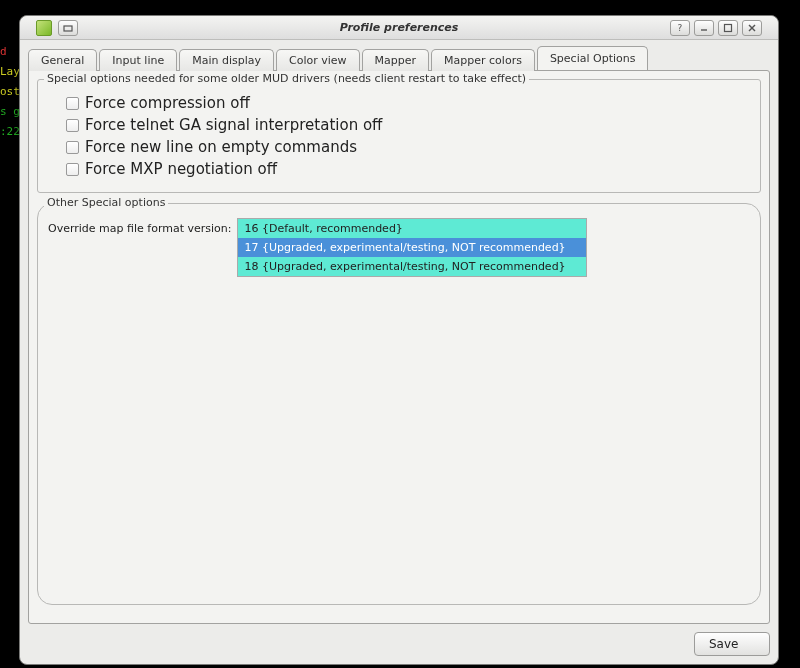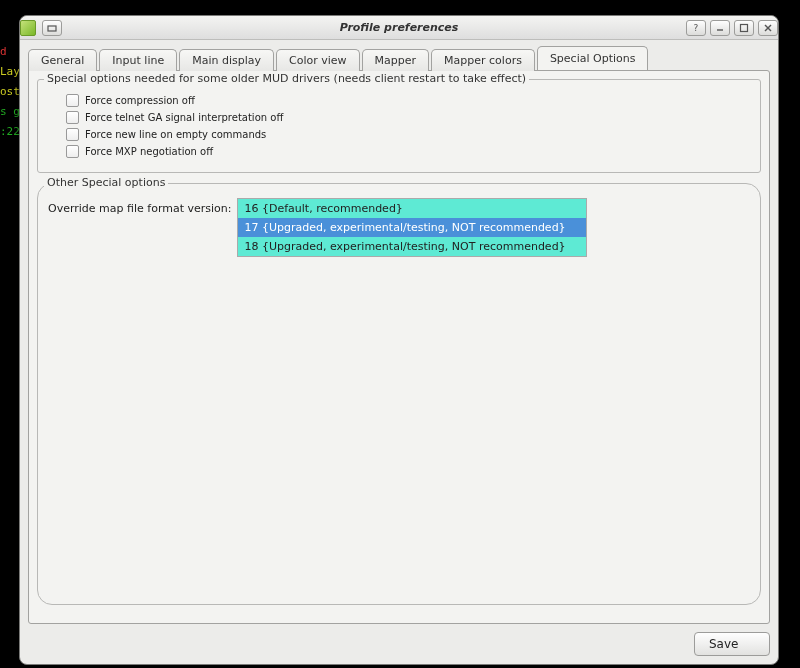--- a/index.html
+++ b/index.html
@@ -33,21 +33,21 @@
     border-radius:8px;
     box-shadow:0 2px 6px rgba(0,0,0,0.5);
     display:flex; flex-direction:column;
   }
   .titlebar {
     height:24px;
     background:linear-gradient(to bottom,#f4f4f2,#dedede);
     border-bottom:1px solid #bdbdbb;
     border-radius:8px 8px 0 0;
     display:flex; align-items:center;
-    padding:0 0;
+    padding:0 16px;
     position:relative;
   }
   .titlebar .left-btns, .titlebar .right-btns {
     display:flex; gap:4px; align-items:center;
   }
   .titlebar .title {
     position:absolute; left:0; right:0; text-align:center;
     font-weight:bold; font-style:italic;
     font-size:11px; color:#333;
     pointer-events:none;
@@ -124,21 +124,21 @@
     top:-8px; left:6px;
     background:#f3f3f1;
     padding:0 3px;
     font-size:11px;
     color:#333;
   }
   .checkbox-row {
     display:flex; align-items:center;
     gap:6px;
     margin:4px 0 4px 18px;
-    font-size:10px;
+    font-size:15px;
   }
   .chk {
     width:13px; height:13px;
     border:1px solid #999;
     border-radius:2px;
     background:linear-gradient(to bottom,#fff,#eee);
   }
 
   .group2 { flex:1;border-radius:15px; }
   .row-override {

